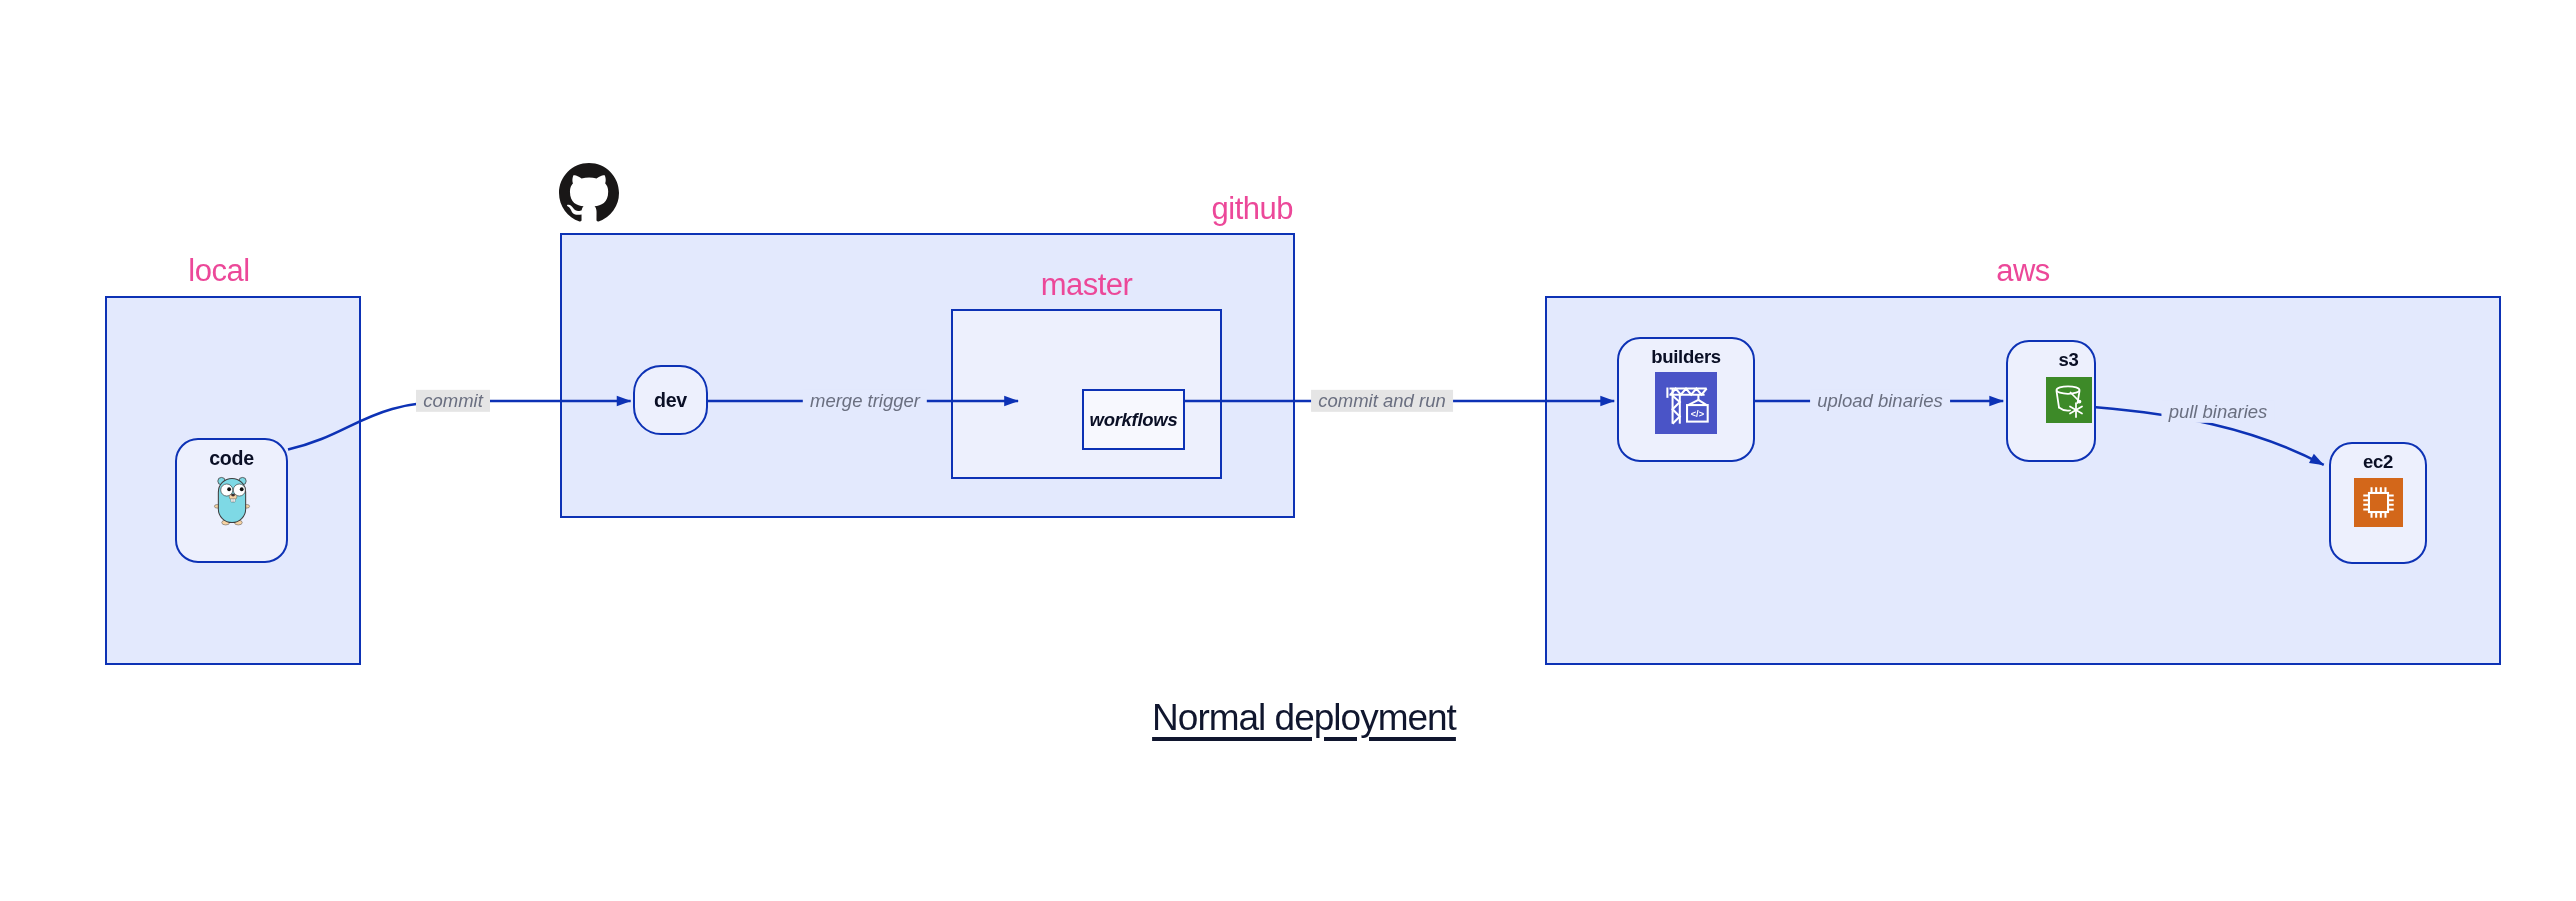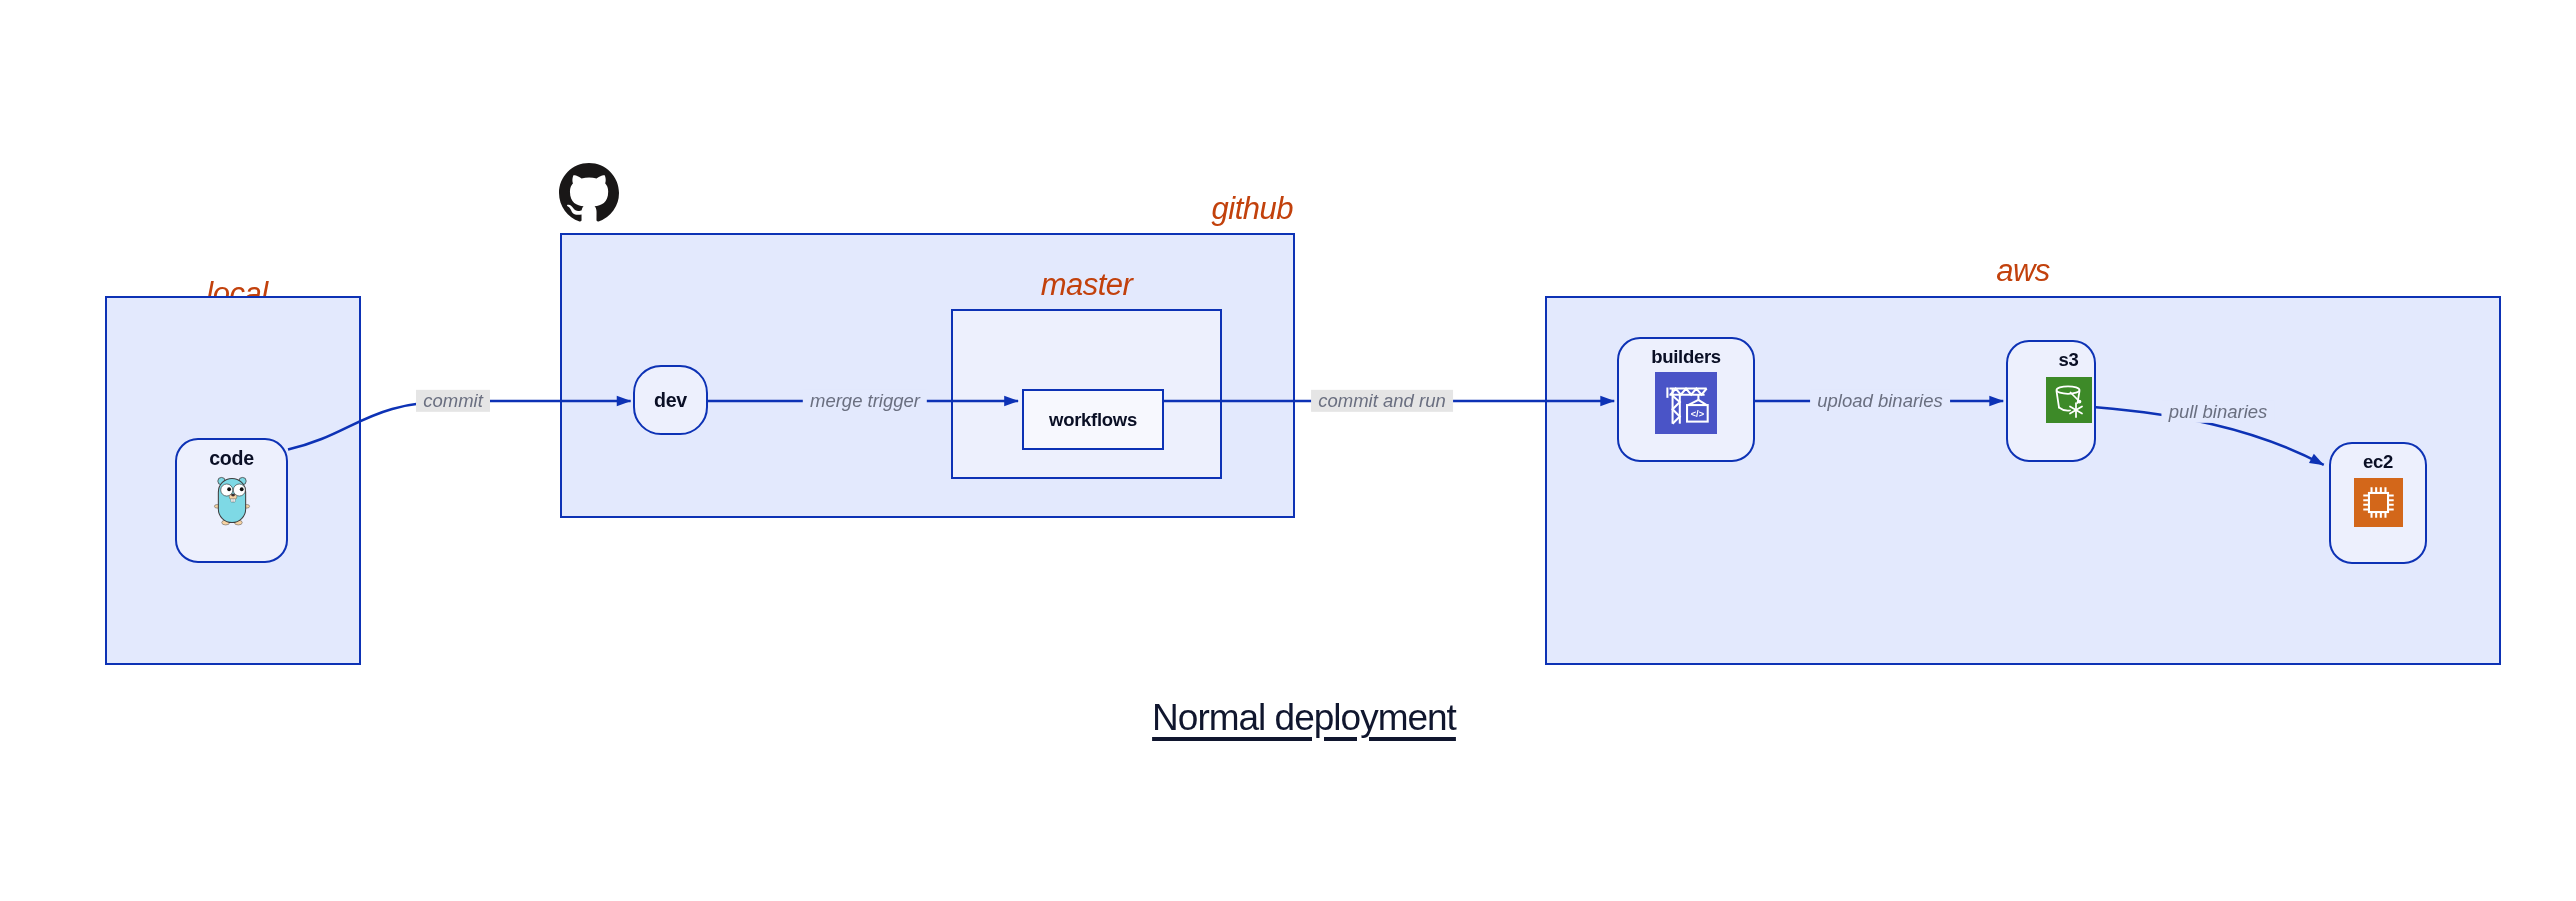--- a/index.html
+++ b/index.html
@@ -2,22 +2,22 @@
 <html style="font-size:8.2px"><head>
 <meta charset="utf-8">
 <style>
   html,body{margin:0;padding:0;background:#fff;}
   .canvas{position:relative;width:2604px;height:902px;background:#ffffff;overflow:hidden;
           font-family:"Liberation Sans","DejaVu Sans",sans-serif;}
 
   
   .zone{position:absolute;background:#E3E9FD;border:2.1px solid #0D32B5;box-sizing:border-box;}
   .zone.mid{background:#EDF0FD;}
-  .zone-label{position:absolute;font-size:31px;font-weight:500;color:#c2410c;
-              letter-spacing:-0.5px;white-space:nowrap;font-style:italic;}
+  .zone-label{position:absolute;font-size:31px;font-weight:500;color:#ec4899;
+              letter-spacing:-0.5px;white-space:nowrap;}
   .zone-label.center{text-align:center;}
   .zone-label.right{text-align:right;}
 
   
   .node{position:absolute;background:#EDF0FD;border:2.1px solid #0D32B5;box-sizing:border-box;
         display:flex;flex-direction:column;align-items:center;}
   .node.top{justify-content:flex-start;padding-top:7.2px;border-radius:23px;}
   .node.middle{justify-content:center;}
   .node.inner{background:#F7F8FE;}
   .node-label{font-size:18.5px;font-weight:700;color:#0A0F25;letter-spacing:-0.3px;}
@@ -33,21 +33,21 @@
 
   .diagram-title{position:absolute;left:1122px;top:697px;width:364px;text-align:center;
                  font-size:37px;font-weight:500;letter-spacing:-1px;color:#10162E;
                  text-decoration:underline;text-decoration-thickness:3.6px;text-underline-offset:7.2px;}
 </style>
 </head>
 <body>
 
 <div class="canvas">
 
-  <div class="zone-label center" style="left:109px;top:253px;width:256px;margin-top:23px;">local</div>
+  <div class="zone-label center" style="left:91px;top:253px;width:256px;">local</div>
   <div class="zone" style="left:105px;top:296px;width:256px;height:369px;"></div>
 
   <div style="position:absolute;left:559px;top:163px;width:60px;height:60px;">
     <svg width="60" height="60" viewBox="0 0 16 16">
       <path fill="#191717" d="M8 0C3.58 0 0 3.58 0 8c0 3.54 2.29 6.53 5.47 7.59.4.07.55-.17.55-.38 0-.19-.01-.82-.01-1.49-2.01.37-2.53-.49-2.69-.94-.09-.23-.48-.94-.82-1.13-.28-.15-.68-.52-.01-.53.63-.01 1.08.58 1.23.82.72 1.21 1.87.87 2.33.66.07-.52.28-.87.51-1.07-1.78-.2-3.64-.89-3.64-3.95 0-.87.31-1.59.82-2.15-.08-.2-.36-1.02.08-2.12 0 0 .67-.21 2.2.82.64-.18 1.32-.27 2-.27s1.36.09 2 .27c1.53-1.04 2.2-.82 2.2-.82.44 1.1.16 1.92.08 2.12.51.56.82 1.27.82 2.15 0 3.07-1.87 3.75-3.65 3.95.29.25.54.73.54 1.48 0 1.07-.01 1.93-.01 2.2 0 .21.15.46.55.38A8.01 8.01 0 0 0 16 8c0-4.42-3.58-8-8-8z"></path>
     </svg>
   </div>
   <div class="zone-label right" style="left:560px;top:191px;width:733px;">github</div>
   <div class="zone" style="left:560px;top:233px;width:735px;height:285px;"></div>
 
@@ -98,21 +98,21 @@
         <rect x="38" y="46.5" width="8" height="6.5" rx="1" fill="#fff" stroke="#555" stroke-width="0.8"></rect>
         <line x1="42" y1="46.5" x2="42" y2="53" stroke="#555" stroke-width="0.8"></line>
       </svg>
     </div>
   </div>
 
   <div class="node middle" style="left:633px;top:365px;width:75px;height:70px;border-radius:28px;">
     <div class="node-label" style="font-size:19.6px;">dev</div>
   </div>
 
-  <div class="node middle inner" style="left:1022px;top:389px;width:142px;height:61px;">
+  <div class="node middle inner" style="left:1082px;top:389px;width:103px;height:61px;font-style:italic;">
     <div class="node-label">workflows</div>
   </div>
 
   <div class="node top" style="left:1617px;top:337px;width:138px;height:125px;">
     <div class="node-label">builders</div>
     <div class="icon-block">
       <svg width="62" height="62" viewBox="0 0 120 120">
         <rect x="0" y="0" width="120" height="120" fill="#4A54C7"></rect>
         <g stroke="#fff" stroke-width="4" fill="none">
           <line x1="24" y1="30" x2="24" y2="50"></line>

